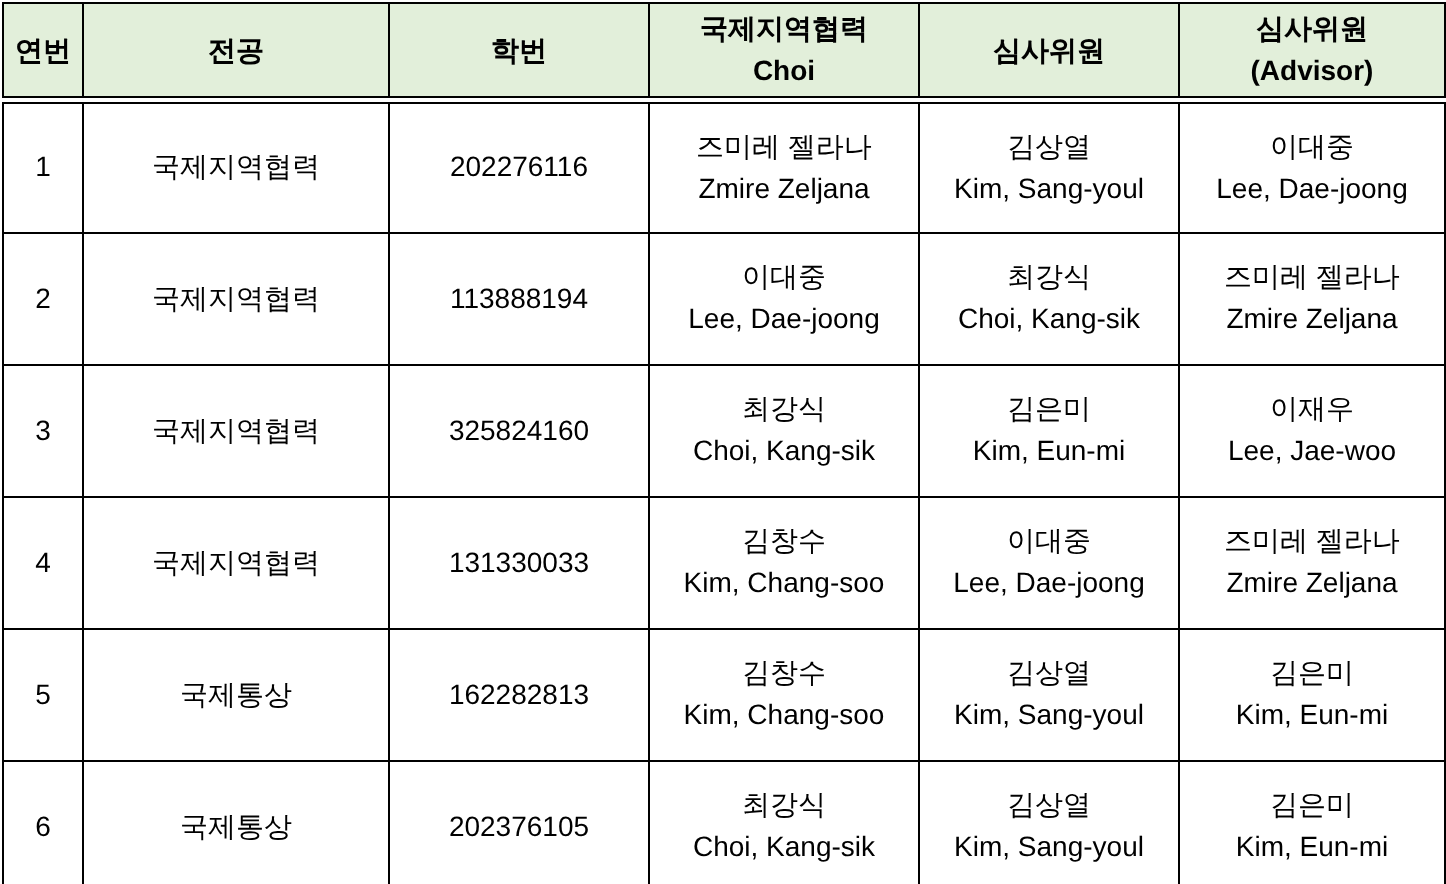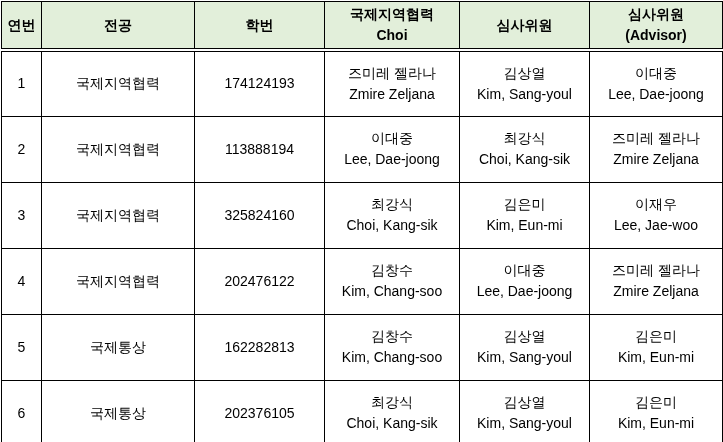--- a/index.html
+++ b/index.html
@@ -82,21 +82,21 @@
           <div class="l1">심사위원</div>
           <div class="l2">(Advisor)</div>
         </th>
       </tr>
     </thead>
     <tbody>
 
       <tr>
         <td>1</td>
         <td>국제지역협력</td>
-        <td>174124193</td>
+        <td>202276116</td>
         <td>
           <div class="l1">즈미레 젤라나</div>
           <div class="l2">Zmire Zeljana</div>
         </td>
         <td>
           <div class="l1">김상열</div>
           <div class="l2">Kim, Sang-youl</div>
         </td>
         <td>
           <div class="l1">이대중</div>
@@ -136,21 +136,21 @@
         </td>
         <td>
           <div class="l1">이재우</div>
           <div class="l2">Lee, Jae-woo</div>
         </td>
       </tr>
 
       <tr>
         <td>4</td>
         <td>국제지역협력</td>
-        <td>202476122</td>
+        <td>131330033</td>
         <td>
           <div class="l1">김창수</div>
           <div class="l2">Kim, Chang-soo</div>
         </td>
         <td>
           <div class="l1">이대중</div>
           <div class="l2">Lee, Dae-joong</div>
         </td>
         <td>
           <div class="l1">즈미레 젤라나</div>

